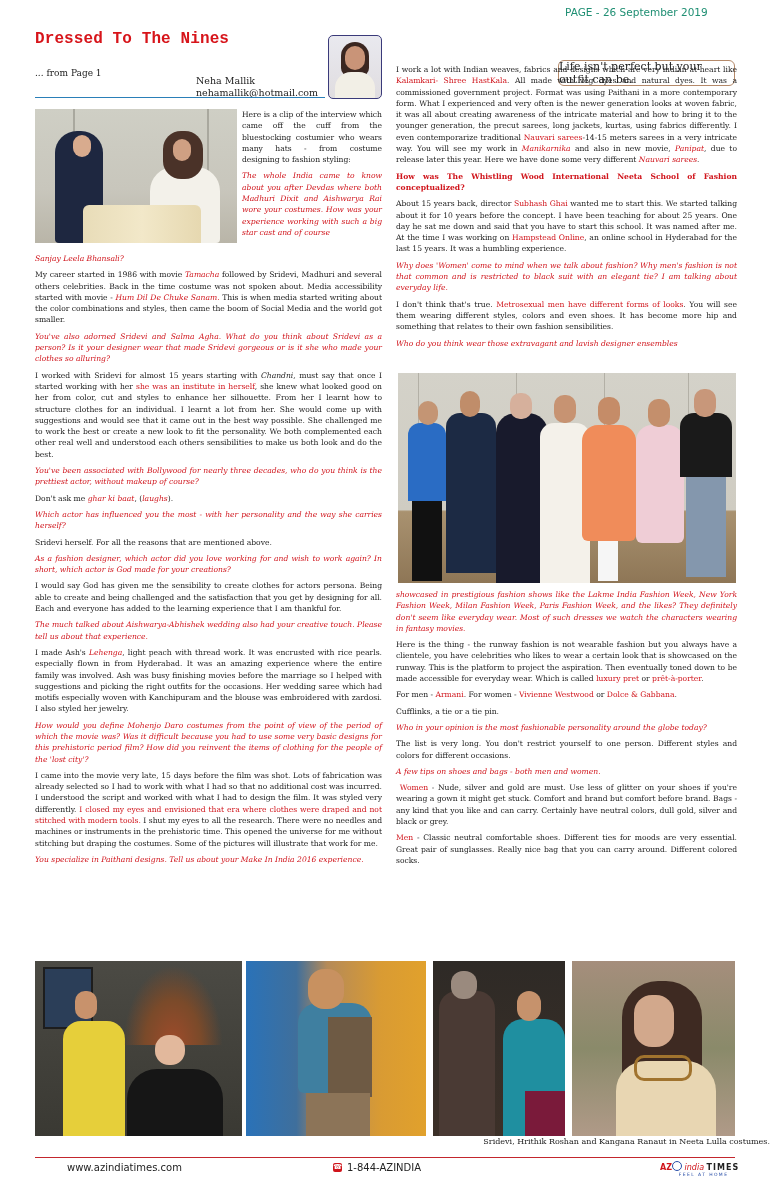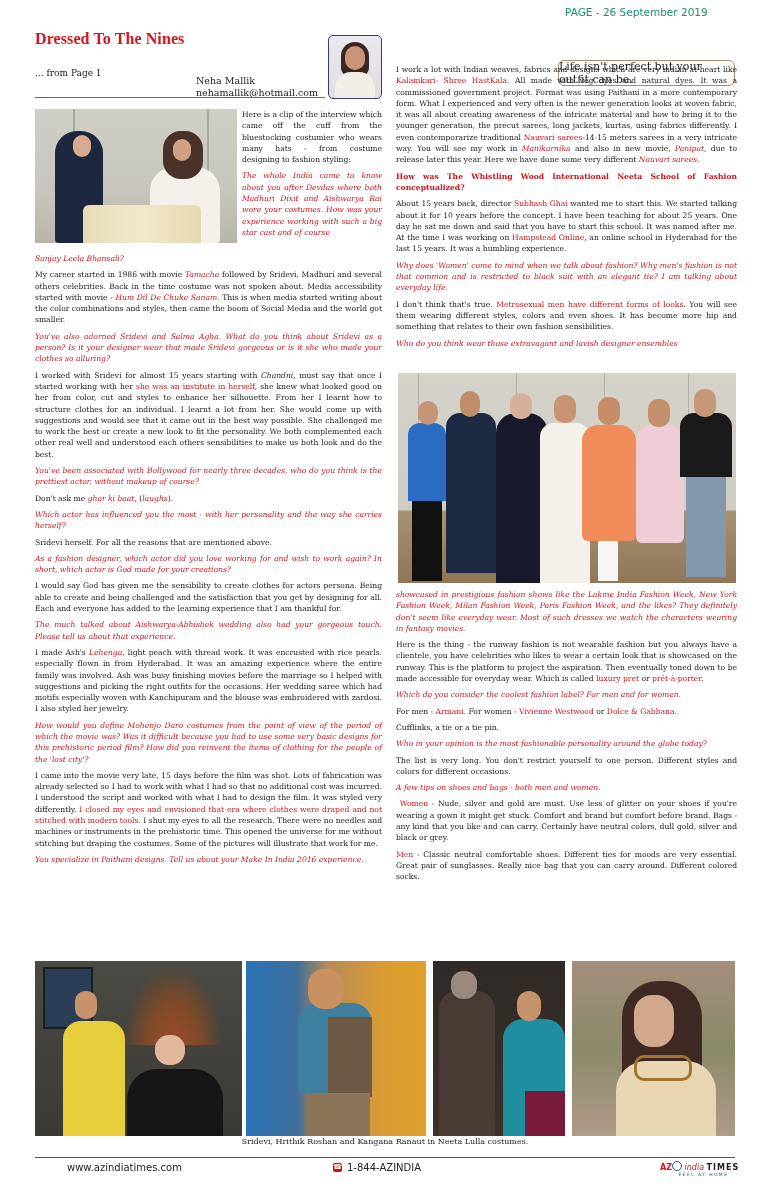--- a/index.html
+++ b/index.html
@@ -1,19 +1,19 @@
 <!DOCTYPE html>
 <html><head>
 <meta charset="utf-8">
 <style>
   html, body { margin: 0; padding: 0; background: #ffffff; }
   body { width: 770px; height: 1190px; position: relative; overflow: hidden;
          font-family: "DejaVu Serif", "Liberation Serif", serif; color: #222; }
   .abs { position: absolute; }
-  .title { left: 35px; top: 30px; font-family: Liberation Serif, serif;
+  .title { left: 35px; top: 30px; font-family: Liberation Mono, monospace;
            font-weight: bold; font-size: 16px; color: #d7141a; letter-spacing: 0.1px; }
   .frompage { left: 35px; top: 68px; font-size: 9px; color: #222; }
   .author { left: 196px; top: 75px; font-size: 9.5px; line-height: 12px; color: #222; }
   .title-rule { left: 35px; top: 97px; width: 290px; height: 1px; background: #2a7fb8; }
   .author-photo { left: 328px; top: 35px; width: 52px; height: 62px; border: 1.5px solid #3a3a7a;
                   border-radius: 5px; overflow: hidden;
                   background: linear-gradient(180deg, #e9e9ef 0%, #e0dde0 100%); }
   .author-photo .hair { position: absolute; left: 12px; top: 6px; width: 28px; height: 34px; border-radius: 14px 14px 8px 8px; background: #3a2620; }
   .author-photo .face { position: absolute; left: 16px; top: 10px; width: 20px; height: 24px; border-radius: 10px; background: #c99478; }
   .author-photo .body { position: absolute; left: 6px; top: 36px; width: 40px; height: 30px; border-radius: 16px 16px 0 0; background: #f2efe6; }
@@ -25,21 +25,21 @@
 
   .col { font-size: 7.6px; line-height: 11.3px; text-align: justify; }
   .col p { margin: 0 0 5px 0; }
   .q { color: #d0141b; font-style: italic; }
   .qb { color: #d0141b; font-weight: bold; }
   .r { color: #d0141b; }
   .ri { color: #d0141b; font-style: italic; }
   .i { font-style: italic; }
 
   .photo { overflow: hidden; position: absolute; }
-  .cap { left: 0; top: 1137px; width: 770px; text-align: center; font-size: 8px; color: #222; }
+  .cap { left: 0; top: 1137px; width: 770px; text-align: right; font-size: 8px; color: #222; }
   .footer-rule { left: 35px; top: 1157px; width: 700px; height: 1px; background: #c3262d; }
   .site { left: 35px; top: 1162px; font-family: "DejaVu Sans", "Liberation Sans", sans-serif; font-size: 10px; color: #222; margin-left: 32px; }
   .phone { left: 333px; top: 1162px; font-family: "DejaVu Sans", "Liberation Sans", sans-serif; font-size: 10px; color: #222; display: flex; align-items: center; gap: 5px; }
   .phone-icon { width: 9px; height: 9px; border-radius: 2px; background: #d0141b; color: #fff; font-size: 7px; line-height: 9px; text-align: center; }
   .logo { left: 660px; top: 1161px; font-family: "DejaVu Sans", "Liberation Sans", sans-serif; font-size: 8px; }
   .logo .az { color: #d0141b; font-weight: bold; }
   .logo .wheel { display: inline-block; width: 8px; height: 8px; border: 1px solid #2a4fa8; border-radius: 50%; vertical-align: -1px; }
   .logo .india { color: #d0141b; font-style: italic; }
   .logo .times { color: #222; font-weight: bold; letter-spacing: 1px; }
   .logo .tag { display: block; font-size: 4.5px; letter-spacing: 1.4px; color: #2a4fa8; text-align: center; margin-left: 8px; }
@@ -82,21 +82,21 @@
   <p class="q">Sanjay Leela Bhansali?</p>
   <p><span>My career started in 1986 with movie </span><span class="ri">Tamacha</span><span> followed by Sridevi, Madhuri and several others celebrities. Back in the time costume was not spoken about. Media accessibility started with movie - </span><span class="ri">Hum Dil De Chuke Sanam.</span><span> This is when media started writing about the color combinations and styles,  then came the boom of Social Media and the world got smaller.</span></p>
   <p class="q">You've also adorned Sridevi and Salma Agha. What do you think about Sridevi as a person? Is it your designer wear that made Sridevi gorgeous or is it she who made your clothes so alluring?</p>
   <p><span>I worked with Sridevi for almost 15 years starting with </span><span class="i">Chandni,</span><span> must say that once I started working with her </span><span class="r">she was an institute in herself</span><span>, she knew what looked good on her from color, cut and styles to enhance her silhouette. From her I learnt how to structure clothes for an individual. I learnt a lot from her.  She would come up with suggestions and would see that it came out in the best way possible. She challenged me to work the best or create a new look to fit the personality.  We both complemented each other real well and understood each others sensibilities to make us both look and do the best.</span></p>
   <p class="q">You've been associated with Bollywood for nearly three decades, who do you think is the prettiest actor, without makeup of course?</p>
   <p><span>Don't ask me </span><span class="ri">ghar ki baat</span><span>, (</span><span class="ri">laughs</span><span>).</span></p>
   <p class="q">Which actor has influenced you the most - with her personality and the way she carries herself?</p>
   <p>Sridevi herself. For all the reasons that are mentioned above.</p>
   <p class="q">As a fashion designer, which actor did you love working for and wish to work again? In short, which actor is God made for your creations?</p>
   <p>I would say God has given me the sensibility to create clothes for actors persona. Being able to create and being challenged and the satisfaction that you get by designing for all. Each and everyone has added to the learning experience that I am thankful for.</p>
-  <p class="q">The much talked about Aishwarya-Abhishek wedding also had your gorgeous touch. Please tell us about that experience.</p>
+  <p class="q">The much talked about Aishwarya-Abhishek wedding also had your creative touch. Please tell us about that experience.</p>
   <p><span>I made Ash's </span><span class="ri">Lehenga</span><span>, light peach with thread work. It was encrusted with rice pearls. especially flown in from Hyderabad. It was an amazing experience where the entire family was involved.  Ash was busy finishing movies before the marriage so I helped with suggestions and picking the right outfits for the occasions. Her wedding saree which had motifs especially woven with Kanchipuram and the blouse was embroidered with zardosi. I also styled her jewelry.</span></p>
   <p class="q">How would you define Mohenjo Daro costumes from the point of view of the period of which the movie was? Was it difficult because you had to use some very basic designs for this prehistoric period film? How did you reinvent the items of clothing for the people of the 'lost city'?</p>
   <p><span>I came into the movie very late, 15 days before the film was shot. Lots of fabrication was already selected so I had to work with what I had so that no additional cost was incurred. I understood the script and worked with what I had to design the film. It was styled very differently. </span><span class="r">I closed my eyes and envisioned that era where clothes were draped and not stitched with modern tools.</span><span>  I shut my eyes to all the research. There were no needles and machines or instruments in the prehistoric time.  This opened the universe for me without stitching but draping the costumes.  Some of the pictures will illustrate that work for me.</span></p>
   <p class="q">You specialize in Paithani designs. Tell us about your Make In India 2016 experience.</p>
 </div>
 
 <div class="abs col" style="left:396px; top:64px; width:341px;">
   <p><span>I work a lot with Indian weaves, fabrics and designs which are very indian at heart like </span><span class="r">Kalamkari- Shree HastKala</span><span>. All made with veg dyes and natural dyes. It was a commissioned government project. Format was using Paithani in a more contemporary form. What I experienced and very often is the newer generation looks at woven fabric, it was all about creating awareness of the intricate material and how to bring it to the younger generation, the precut sarees, long jackets, kurtas, using fabrics differently. I even contemporarize traditional </span><span class="r">Nauvari sarees</span><span>-14-15 meters sarees in a very intricate way. You will see my work in </span><span class="ri">Manikarnika</span><span> and also in new movie, </span><span class="ri">Panipat</span><span>, due to release later this year. Here we have done some very different </span><span class="ri">Nauvari sarees</span><span>.</span></p>
   <p class="qb">How was The Whistling Wood International Neeta School of Fashion conceptualized?</p>
   <p><span>About 15 years back, director </span><span class="r">Subhash Ghai</span><span> wanted me to start this. We started talking about it for 10 years before the concept. I have been teaching for about 25 years. One day he sat me down and said that you have to start this school.  It was named after me. At the time I was working on </span><span class="r">Hampstead Online</span><span>, an online school in Hyderabad for the last 15 years. It was a humbling experience.</span></p>
@@ -126,21 +126,20 @@
   <div style="position:absolute;left:238px;top:52px;width:48px;height:118px;background:#efcdd6;border-radius:16px 16px 6px 6px;"></div>
   <div style="position:absolute;left:250px;top:26px;width:22px;height:28px;background:#c48f6c;border-radius:10px;"></div>
   <div style="position:absolute;left:282px;top:40px;width:52px;height:64px;background:#1a1a1a;border-radius:14px 14px 0 0;"></div>
   <div style="position:absolute;left:288px;top:104px;width:40px;height:100px;background:#8497ad;"></div>
   <div style="position:absolute;left:296px;top:16px;width:22px;height:28px;background:#c8977a;border-radius:10px;"></div>
 </div>
 
 <div class="abs col" style="left:396px; top:589px; width:341px;">
   <p class="q">showcased in prestigious fashion shows like the Lakme India Fashion Week, New York Fashion Week, Milan Fashion Week, Paris Fashion Week, and the likes? They definitely don't seem like everyday wear. Most of such dresses we watch the characters wearing in fantasy movies.</p>
   <p><span>Here is the thing - the runway fashion is not wearable fashion but you always have a clientele, you have celebrities who likes to wear a certain look that is showcased on the runway.  This is the platform to project the aspiration. Then eventually toned down to be made accessible for everyday wear. Which is called </span><span class="r">luxury pret</span><span> or </span><span class="r">prêt-à-porter</span><span>.</span></p>
-  <p class="q">Which do you consider the coolest fashion label? For men and for women.</p>
   <p><span>For men - </span><span class="r">Armani</span><span>. For women - </span><span class="r">Vivienne Westwood</span><span> or  </span><span class="r">Dolce &amp; Gabbana</span><span>.</span></p>
   <p>Cufflinks, a tie or a tie pin.</p>
   <p class="q">Who in your opinion is the most fashionable personality around the globe today?</p>
   <p>The list is very long. You don't restrict yourself to one person. Different styles and colors for different occasions.</p>
   <p class="q">A few tips on shoes and bags - both men and women.</p>
   <p>&nbsp;<span class="r">Women</span><span> - Nude, silver and  gold are must. Use less of glitter on your shoes if you're wearing a gown it might get stuck. Comfort and brand but comfort before brand. Bags - any kind that you like and can carry. Certainly have neutral colors, dull gold, silver and black or grey.</span></p>
   <p><span class="r">Men</span><span> - Classic neutral comfortable shoes. Different ties for moods are very essential. Great pair of sunglasses. Really nice bag that you can carry around. Different colored socks.</span></p>
 </div>
 
 <div class="photo" style="left:35px; top:961px; width:207px; height:175px; background: linear-gradient(180deg,#4b4a44 0%, #3a3933 100%);">

